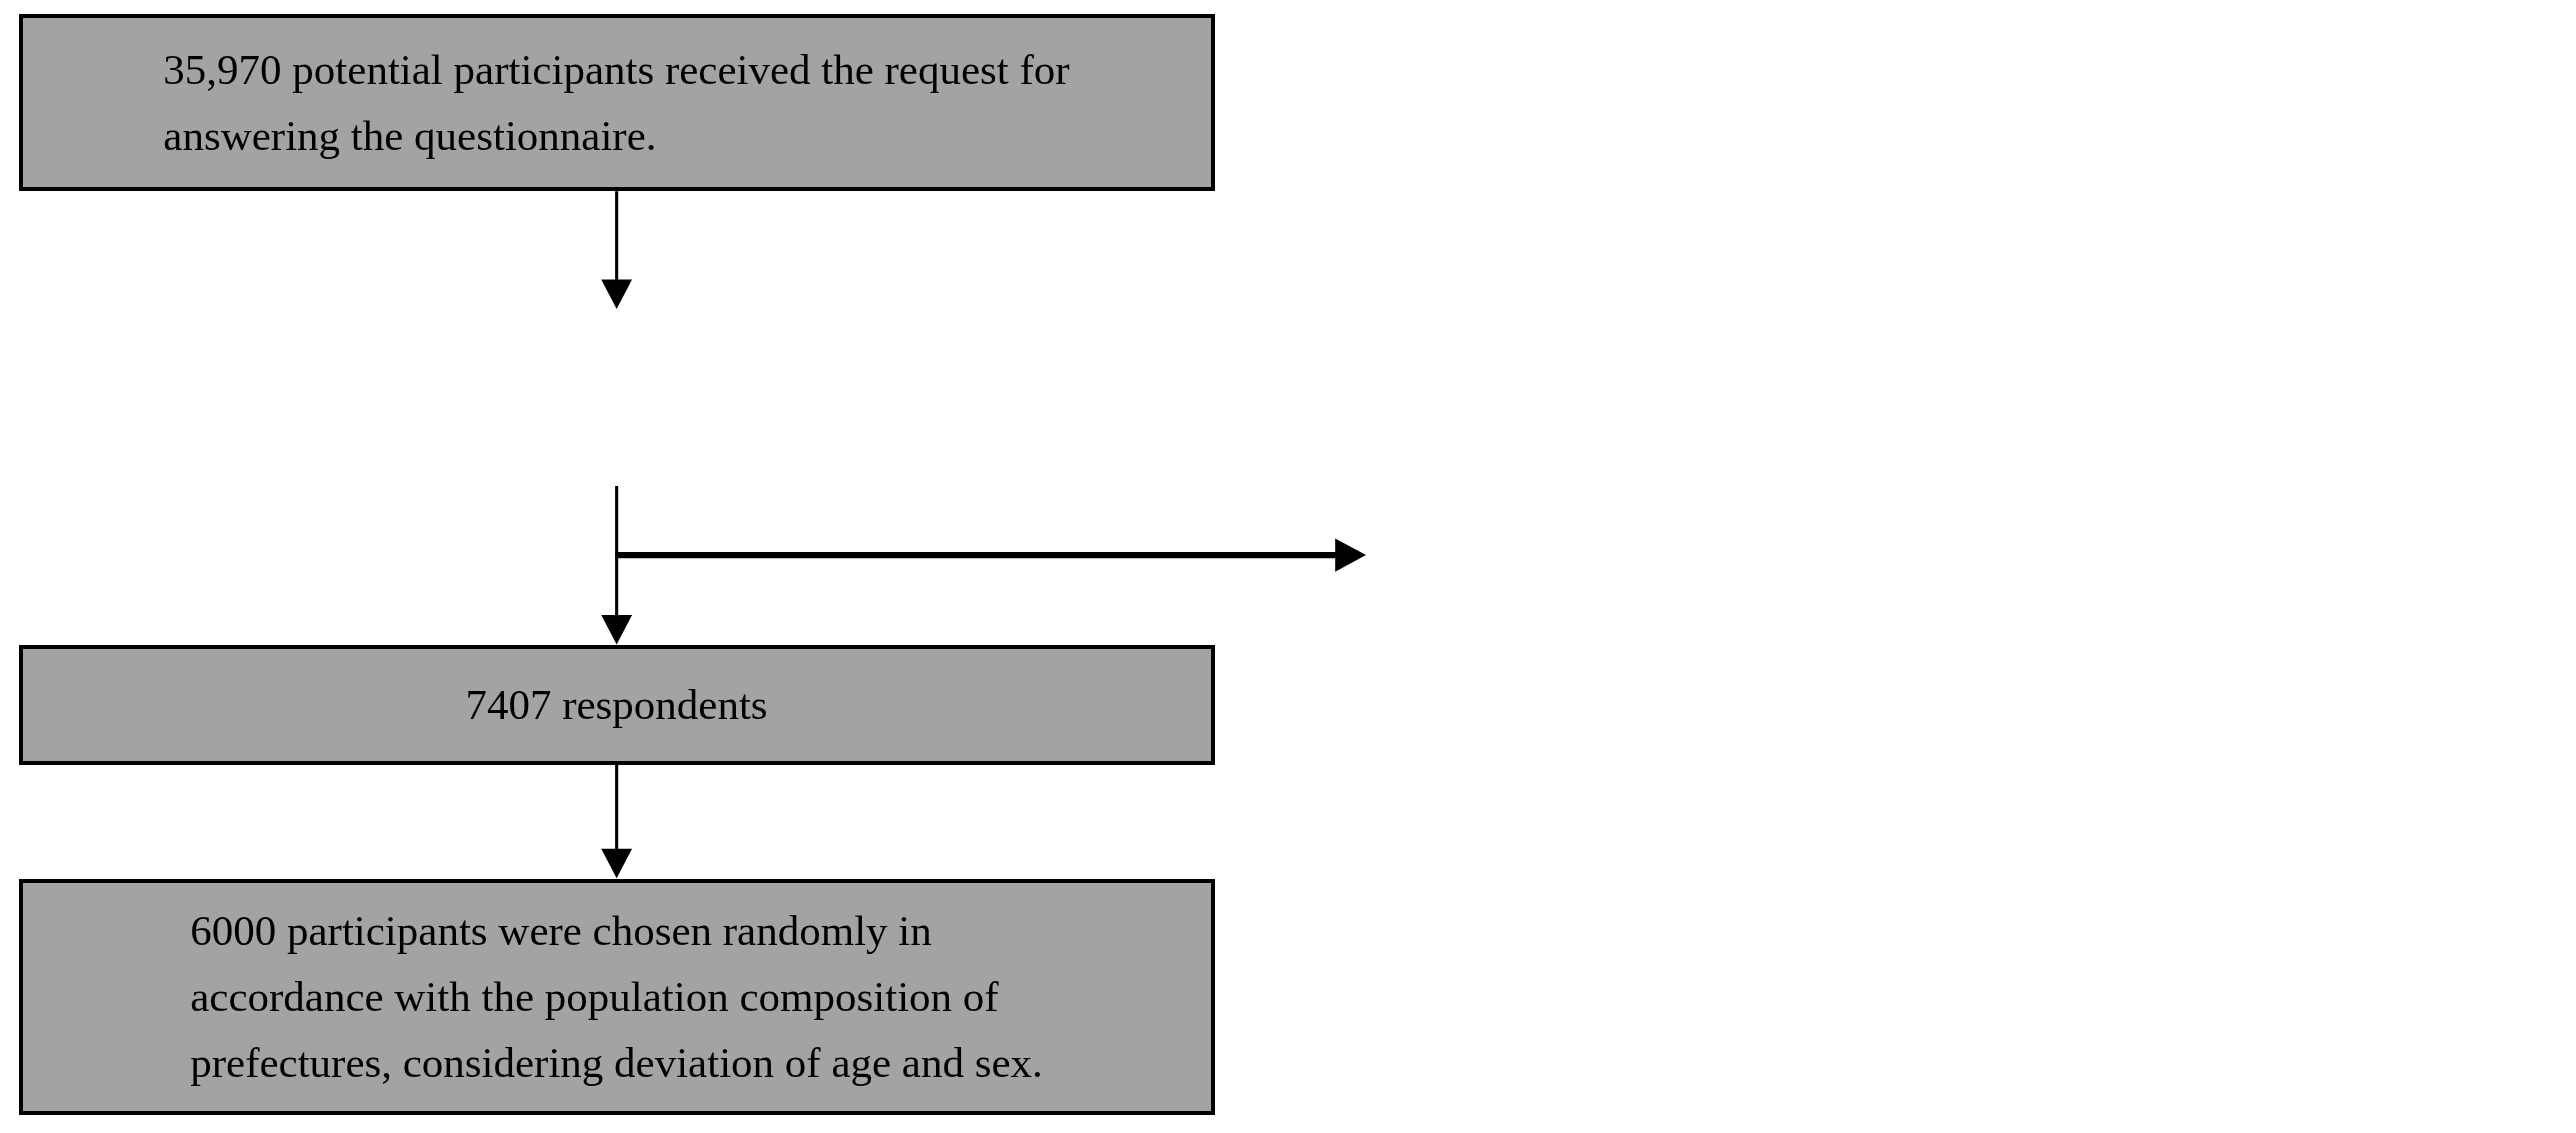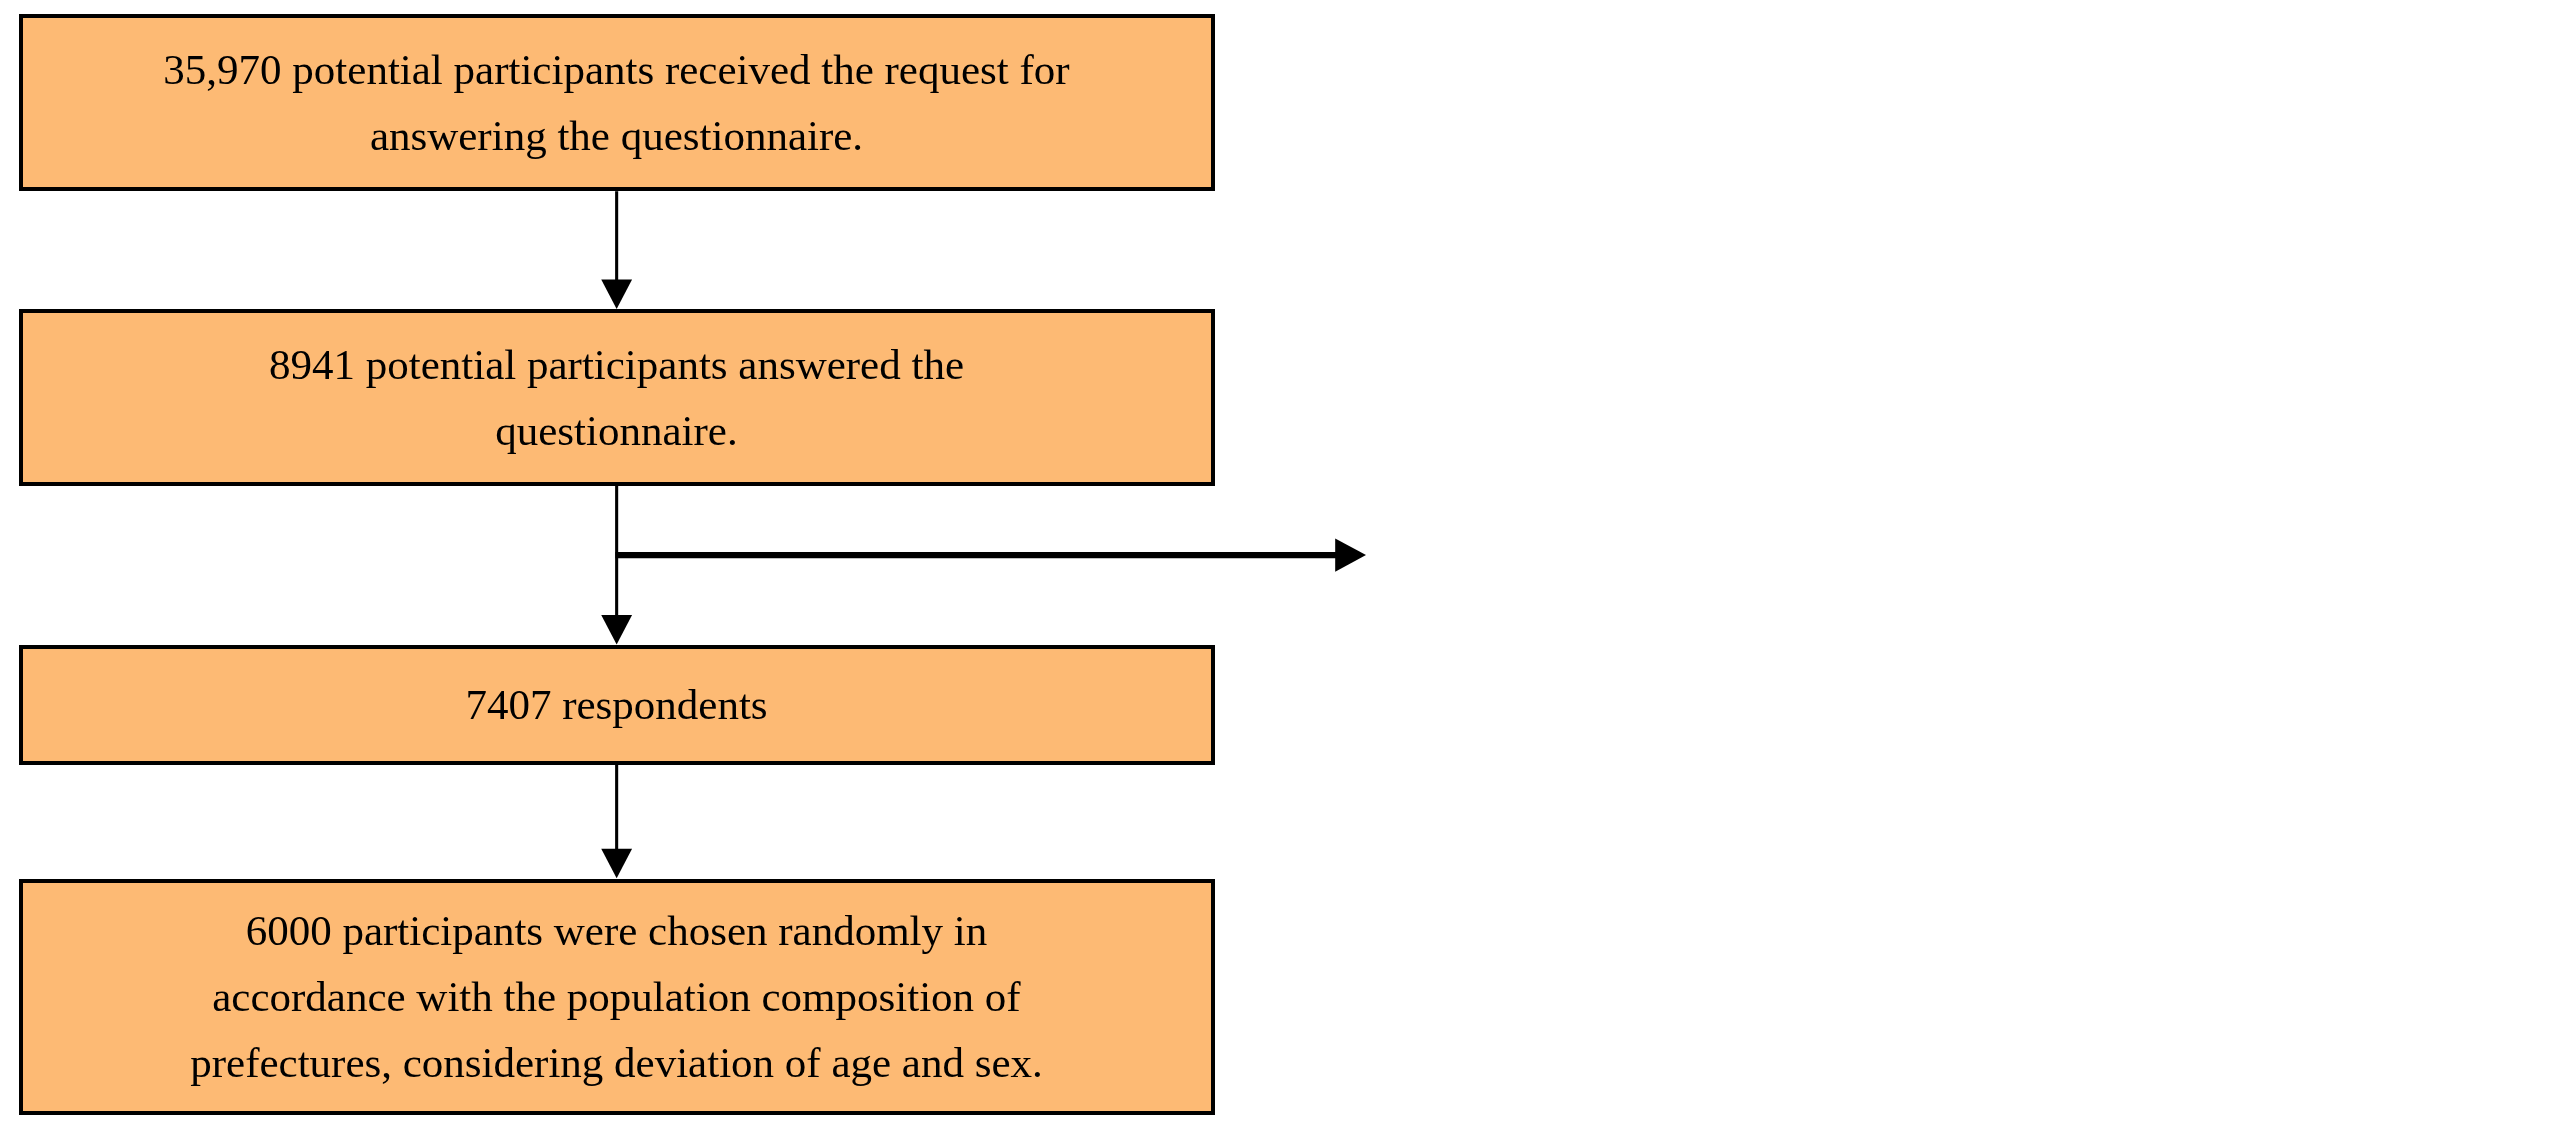--- a/index.html
+++ b/index.html
@@ -8,25 +8,25 @@
     position: relative;
     width: 2576px;
     height: 1133px;
     background: #ffffff;
     font-family: "Liberation Serif", "DejaVu Serif", serif;
     color: #000000;
   }
   .node {
     position: absolute;
     border: 4.3px solid #000000;
-    background: #fdba74;
+    background: #a3a3a3;
     display: flex;
     align-items: center;
     justify-content: center;
-    text-align: center;
+    text-align: left;
     white-space: pre-line;
     font-size: 43px;
     line-height: 66px;
     color: #000000;
     padding: 0 12.3px;
   }
   #node-received  { left: 18.5px;   top: 14px;   width: 1196px; height: 177px; }
   #node-answered  { left: 18.5px;   top: 309px;  width: 1196px; height: 177px; }
   #node-excluded  { left: 1366px; top: 408px;  width: 1191px; height: 302px; }
   #node-respondents { left: 18.5px; top: 645px; width: 1196px; height: 120px; }
@@ -63,22 +63,20 @@
 
     <g>
       <line x1="999" y1="1240" x2="999" y2="1379" stroke="#000000" stroke-width="5"></line>
       <polygon points="974,1376 1024,1376 999,1424" fill="#000000"></polygon>
     </g>
   </svg>
 
   <div class="node" id="node-received">35,970 potential participants received the request for
 answering the questionnaire.</div>
 
-  <div class="node" id="node-answered">8941 potential participants answered the
-questionnaire.</div>
 
 
   <div class="node" id="node-respondents">7407 respondents</div>
 
   <div class="node" id="node-chosen">6000 participants were chosen randomly in
 accordance with the population composition of
 prefectures, considering deviation of age and sex.</div>
 
 </div>
 

